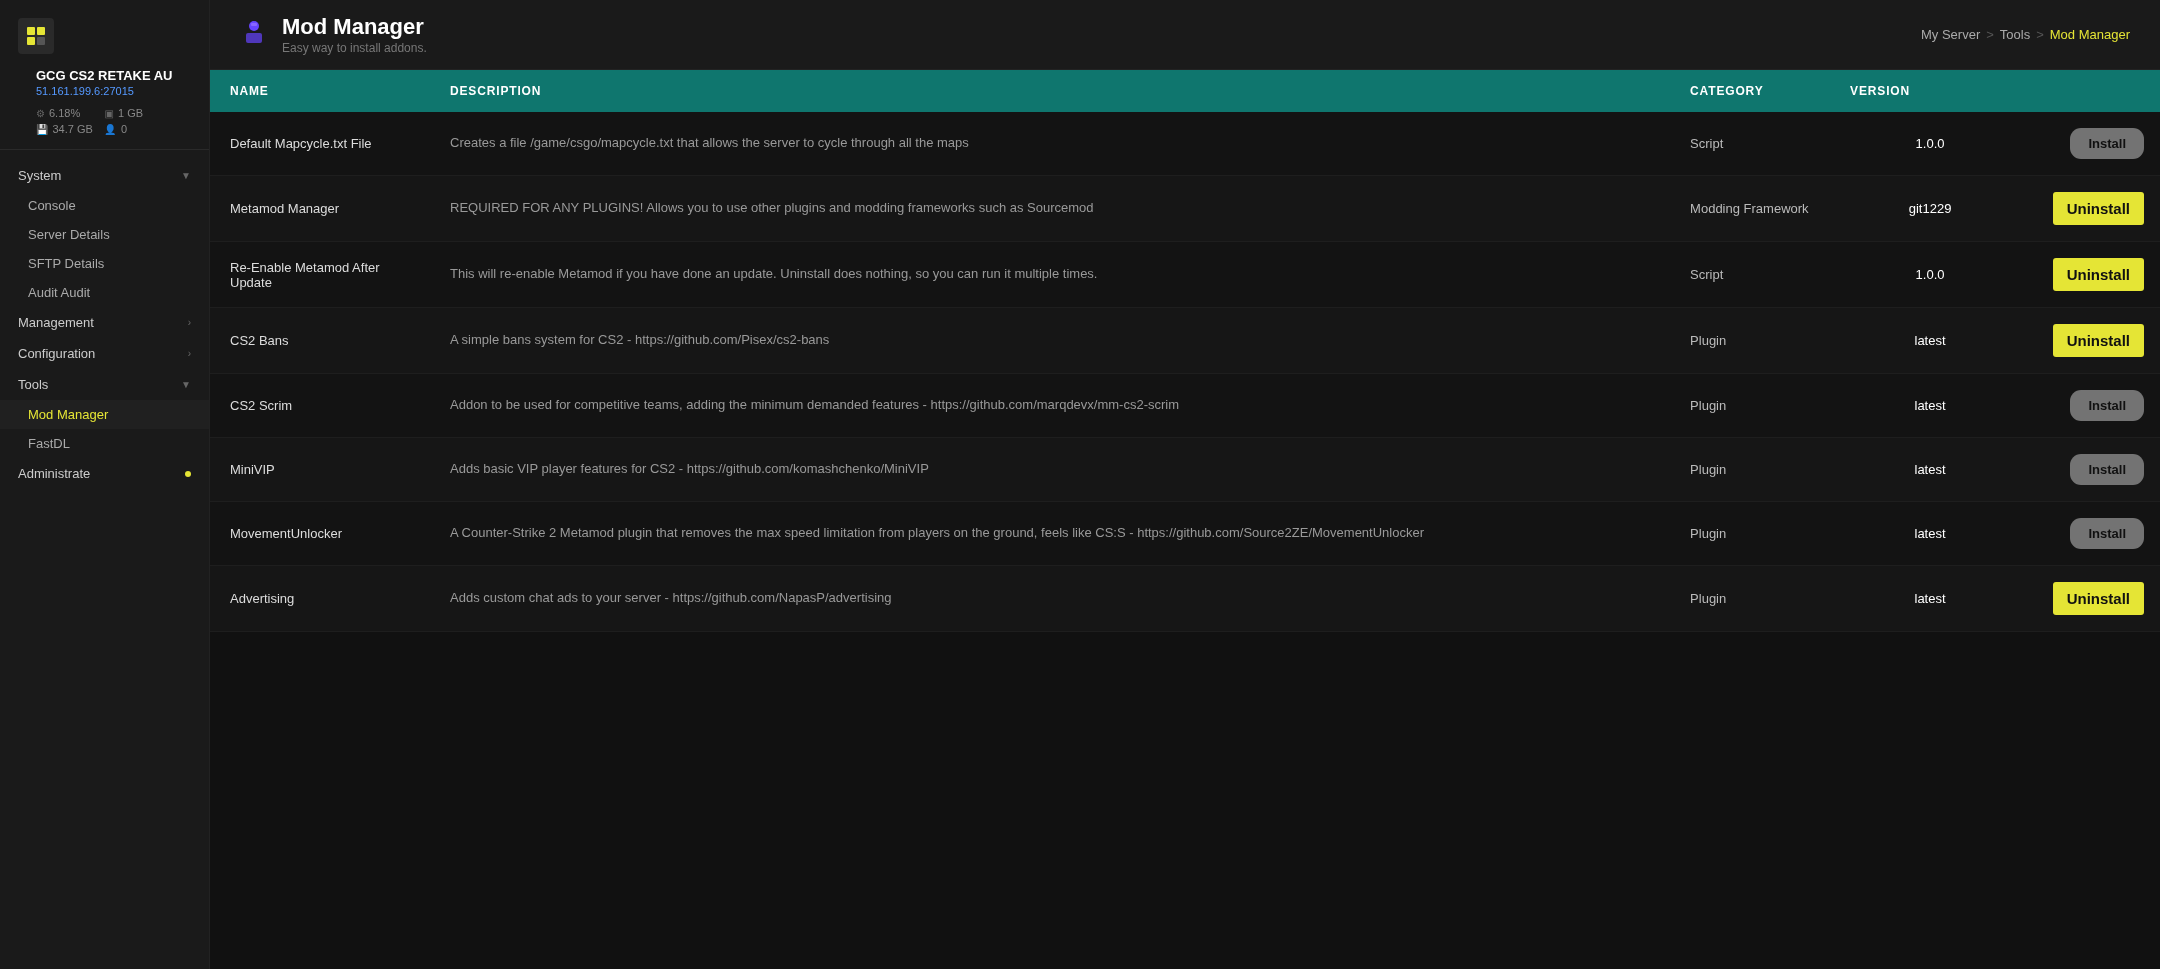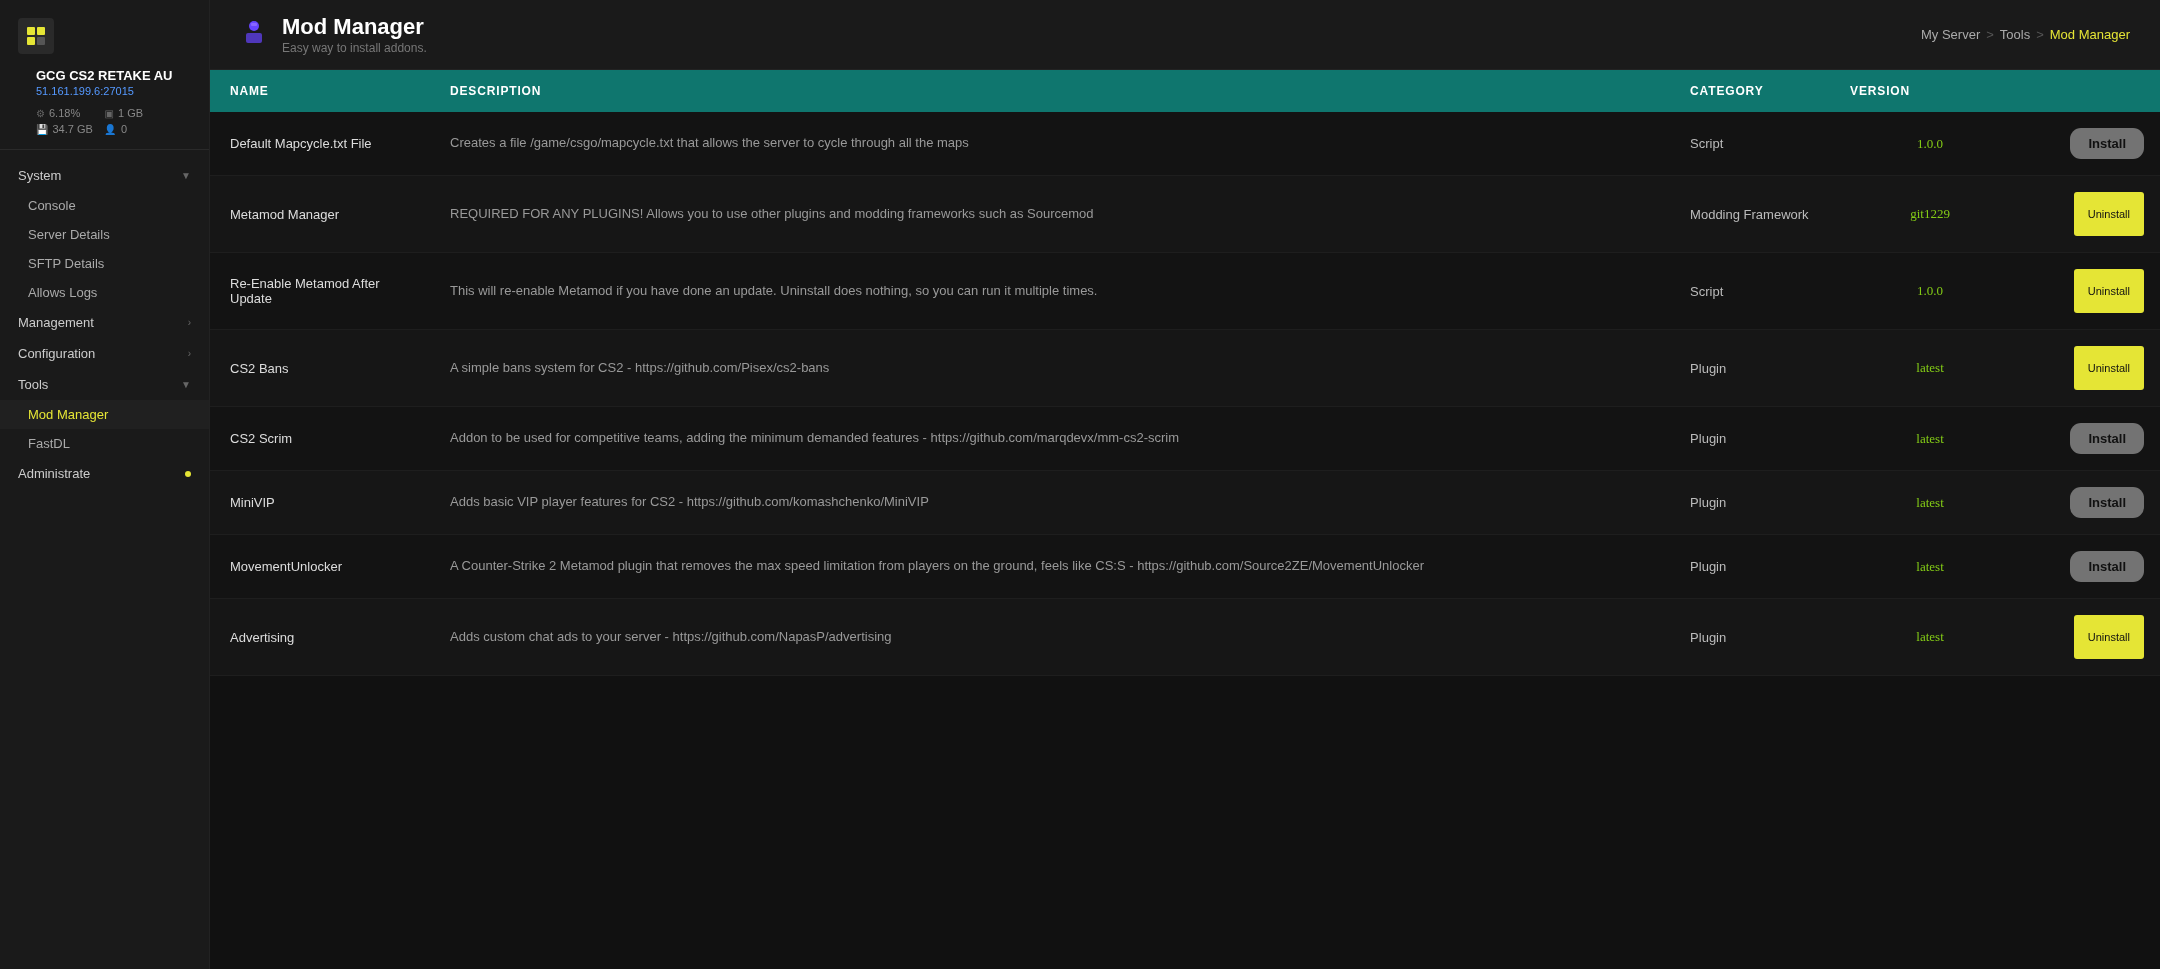--- a/index.html
+++ b/index.html
@@ -208,24 +208,23 @@
     .mod-table tbody td.col-description {
       color: #999;
       line-height: 1.45;
     }
     .mod-table tbody td.col-category {
       color: #bbb;
       width: 160px;
       min-width: 130px;
     }
     .mod-table tbody td.col-version {
-      color: #84cc16;
+      color: #ffffff;
       width: 100px;
       text-align: center;
-      font-family: Liberation Serif, serif;
     }
     .mod-table tbody td.col-action {
       width: 130px;
       text-align: right;
       padding-right: 16px;
     }
 
     .btn-install {
       background: #737373;
       color: #111;
@@ -237,23 +236,23 @@
       cursor: pointer;
       white-space: nowrap;
       transition: background 0.15s;
     }
 
     .btn-uninstall {
       background: #e5e535;
       color: #111;
       border: none;
       border-radius: 3px;
-      padding: 16px 14px;
-      font-size: 11px;
-      font-weight: 400;
+      padding: 8px 14px;
+      font-size: 15px;
+      font-weight: 700;
       cursor: pointer;
       white-space: nowrap;
       transition: background 0.15s;
     }
 
     
     ::-webkit-scrollbar { width: 6px; }
     ::-webkit-scrollbar-track { background: #1a1a1a; }
     ::-webkit-scrollbar-thumb { background: #333; border-radius: 3px; }
   </style>
@@ -297,21 +296,21 @@
 
   <nav class="nav-section">
 
     <div class="nav-group-header">
       <span>System</span>
       <span class="chevron">▼</span>
     </div>
     <div class="nav-item">Console</div>
     <div class="nav-item">Server Details</div>
     <div class="nav-item">SFTP Details</div>
-    <div class="nav-item">Allows Logs</div>
+    <div class="nav-item">Audit Audit</div>
 
     <div class="nav-group-header">
       <span>Management</span>
       <span class="chevron">›</span>
     </div>
 
     <div class="nav-group-header">
       <span>Configuration</span>
       <span class="chevron">›</span>
     </div>

